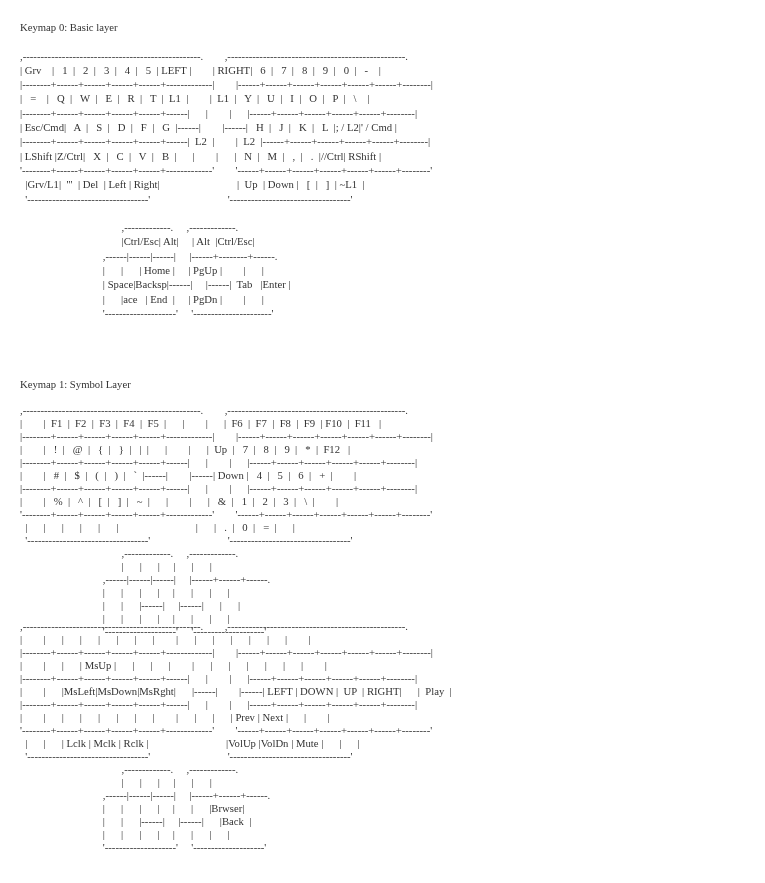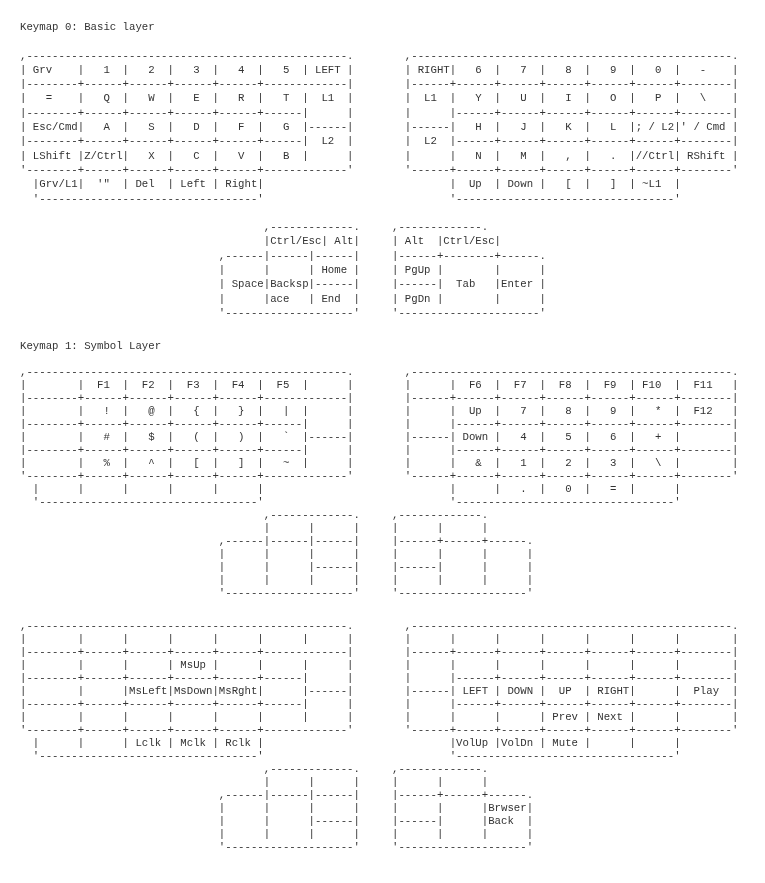--- a/index.html
+++ b/index.html
@@ -9,29 +9,29 @@
     position: relative;
     overflow: hidden;
     font-family: "DejaVu Sans Mono", "Liberation Mono", monospace;
   }
   .keymap-section { position: absolute; left: 20px; }
   .keymap-section pre {
     margin: 0;
     color: #333333;
     font-size: 10.7px;
     white-space: pre;
-    font-family: Liberation Mono, monospace;
+    font-family: Liberation Serif, serif;
     letter-spacing: 0;
   }
   #k0 { top: 20px; }
   #k0 pre { line-height: 14.3px; }
   #k0 .km-art { margin-top: 14.3px; }
   #k1 { top: 340px; }
   #k2 { top: 607px; }
-  #k1 pre, #k2 pre { line-height: 13px; }
+  #k1 pre, #k2 pre { line-height: 13px; margin-top: 38px; }
   #k1 .km-art, #k2 .km-art { margin-top: 13px; }
 </style>
 </head>
 <body>
 
 <section class="keymap-section" id="k0">
   <pre class="km-title">Keymap 0: Basic layer</pre>
   <pre class="km-art">,--------------------------------------------------.        ,--------------------------------------------------.
 | Grv    |   1  |   2  |   3  |   4  |   5  | LEFT |        | RIGHT|   6  |   7  |   8  |   9  |   0  |   -    |
 |--------+------+------+------+------+-------------|        |------+------+------+------+------+------+--------|

